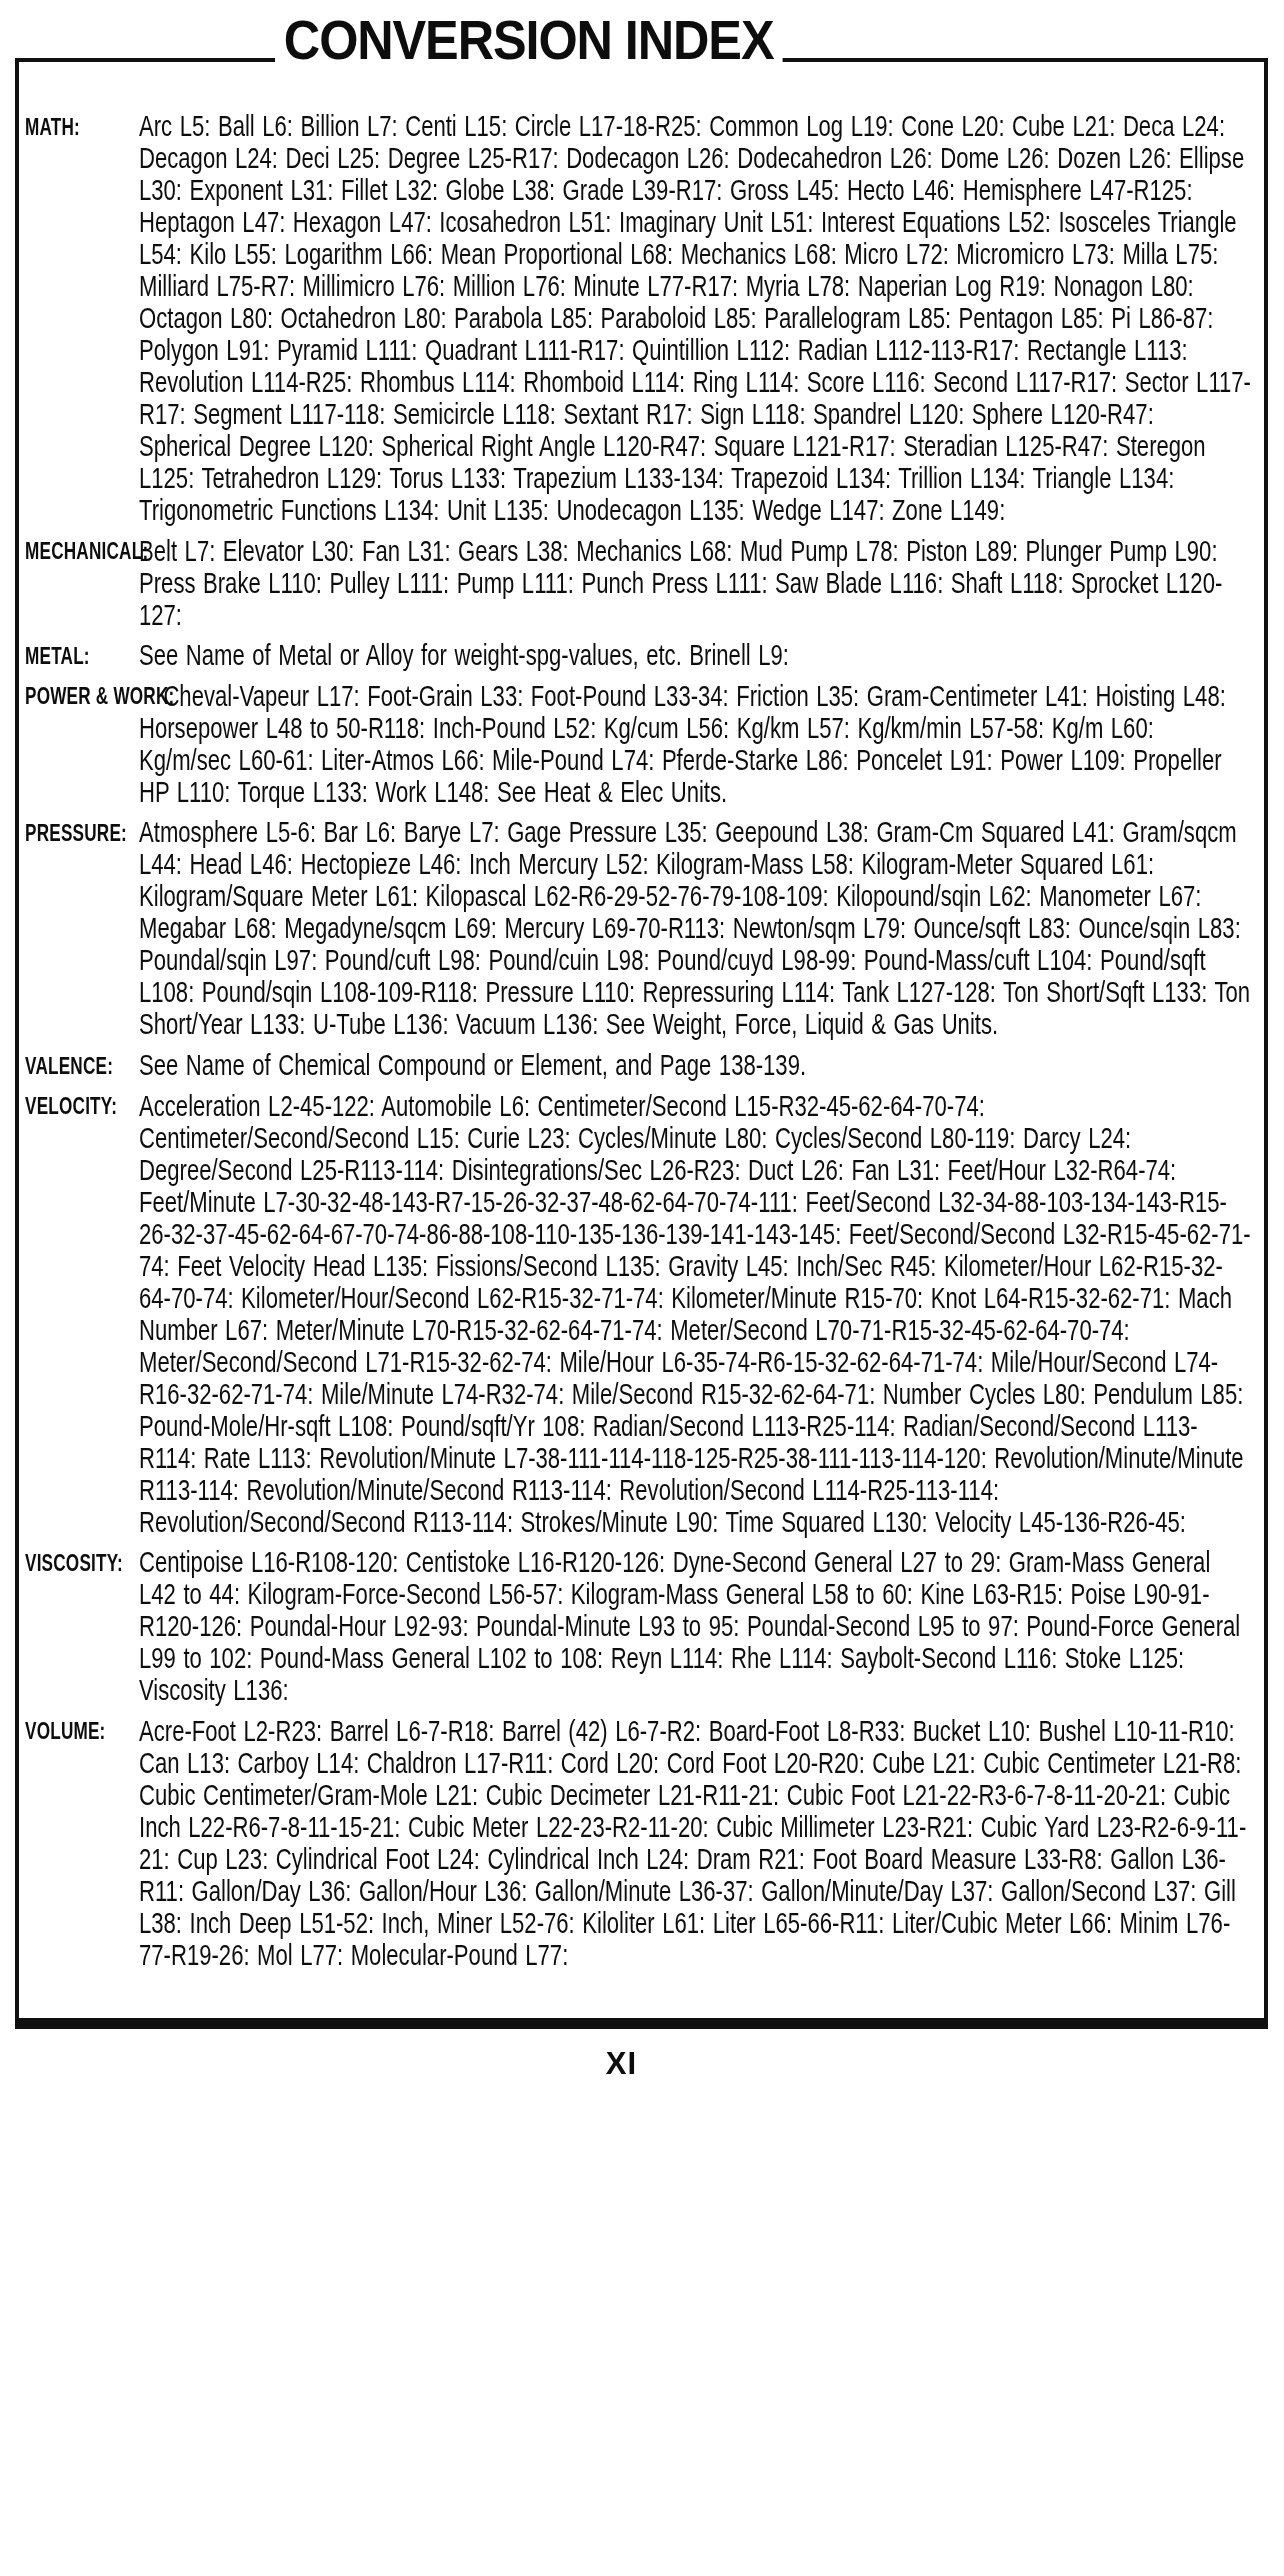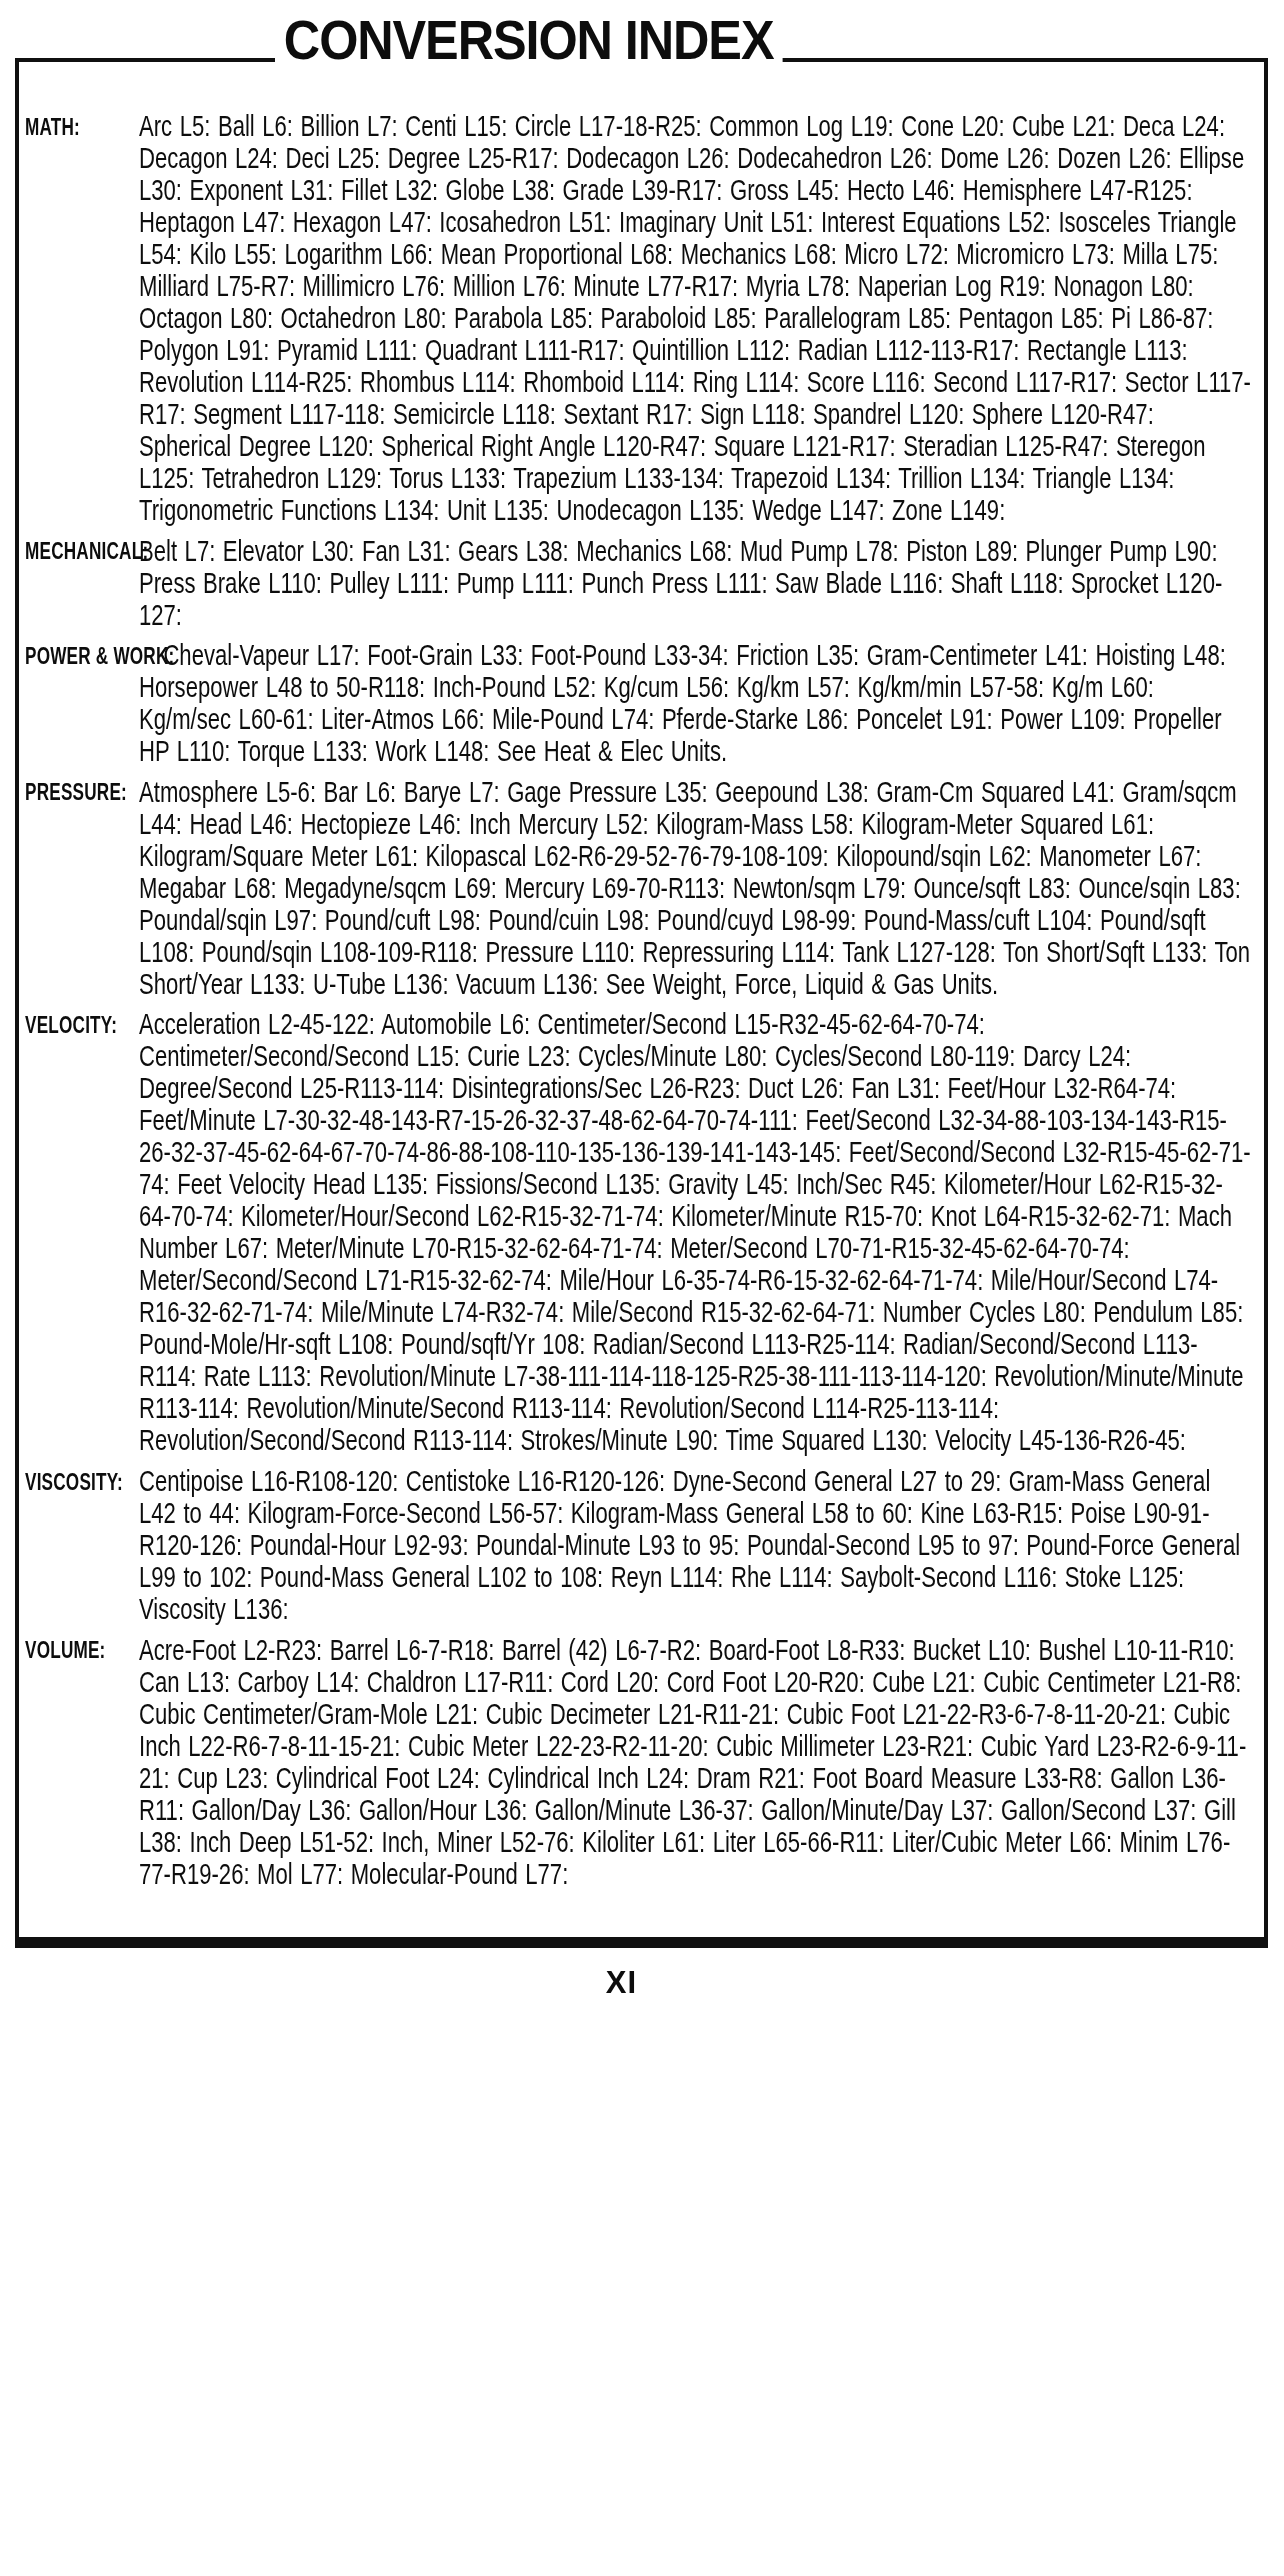--- a/index.html
+++ b/index.html
@@ -91,33 +91,41 @@
   <div class="section">
     <span class="label">MATH:</span>
     <div class="text">Arc L5: Ball L6: Billion L7: Centi L15: Circle L17-18-R25: Common Log L19: Cone L20: Cube L21: Deca L24: Decagon L24: Deci L25: Degree L25-R17: Dodecagon L26: Dodecahedron L26: Dome L26: Dozen L26: Ellipse L30: Exponent L31: Fillet L32: Globe L38: Grade L39-R17: Gross L45: Hecto L46: Hemisphere L47-R125: Heptagon L47: Hexagon L47: Icosahedron L51: Imaginary Unit L51: Interest Equations L52: Isosceles Triangle L54: Kilo L55: Logarithm L66: Mean Proportional L68: Mechanics L68: Micro L72: Micromicro L73: Milla L75: Milliard L75-R7: Millimicro L76: Million L76: Minute L77-R17: Myria L78: Naperian Log R19: Nonagon L80: Octagon L80: Octahedron L80: Parabola L85: Paraboloid L85: Parallelogram L85: Pentagon L85: Pi L86-87: Polygon L91: Pyramid L111: Quadrant L111-R17: Quintillion L112: Radian L112-113-R17: Rectangle L113: Revolution L114-R25: Rhombus L114: Rhomboid L114: Ring L114: Score L116: Second L117-R17: Sector L117-R17: Segment L117-118: Semicircle L118: Sextant R17: Sign L118: Spandrel L120: Sphere L120-R47: Spherical Degree L120: Spherical Right Angle L120-R47: Square L121-R17: Steradian L125-R47: Steregon L125: Tetrahedron L129: Torus L133: Trapezium L133-134: Trapezoid L134: Trillion L134: Triangle L134: Trigonometric Functions L134: Unit L135: Unodecagon L135: Wedge L147: Zone L149:</div>
   </div>
 
   <div class="section">
     <span class="label">MECHANICAL:</span>
     <div class="text">Belt L7: Elevator L30: Fan L31: Gears L38: Mechanics L68: Mud Pump L78: Piston L89: Plunger Pump L90: Press Brake L110: Pulley L111: Pump L111: Punch Press L111: Saw Blade L116: Shaft L118: Sprocket L120-127:</div>
   </div>
 
+  <div class="section">
+    <span class="label">METAL:</span>
+    <div class="text">See Name of Metal or Alloy for weight-spg-values, etc. Brinell L9:</div>
+  </div>
 
   <div class="section wide-label">
     <span class="label">POWER &amp; WORK:</span>
     <div class="text">Cheval-Vapeur L17: Foot-Grain L33: Foot-Pound L33-34: Friction L35: Gram-Centimeter L41: Hoisting L48: Horsepower L48 to 50-R118: Inch-Pound L52: Kg/cum L56: Kg/km L57: Kg/km/min L57-58: Kg/m L60: Kg/m/sec L60-61: Liter-Atmos L66: Mile-Pound L74: Pferde-Starke L86: Poncelet L91: Power L109: Propeller HP L110: Torque L133: Work L148: See Heat &amp; Elec Units.</div>
   </div>
 
   <div class="section">
     <span class="label">PRESSURE:</span>
     <div class="text">Atmosphere L5-6: Bar L6: Barye L7: Gage Pressure L35: Geepound L38: Gram-Cm Squared L41: Gram/sqcm L44: Head L46: Hectopieze L46: Inch Mercury L52: Kilogram-Mass L58: Kilogram-Meter Squared L61: Kilogram/Square Meter L61: Kilopascal L62-R6-29-52-76-79-108-109: Kilopound/sqin L62: Manometer L67: Megabar L68: Megadyne/sqcm L69: Mercury L69-70-R113: Newton/sqm L79: Ounce/sqft L83: Ounce/sqin L83: Poundal/sqin L97: Pound/cuft L98: Pound/cuin L98: Pound/cuyd L98-99: Pound-Mass/cuft L104: Pound/sqft L108: Pound/sqin L108-109-R118: Pressure L110: Repressuring L114: Tank L127-128: Ton Short/Sqft L133: Ton Short/Year L133: U-Tube L136: Vacuum L136: See Weight, Force, Liquid &amp; Gas Units.</div>
   </div>
 
 
 
+  <div class="section">
+    <span class="label">VALENCE:</span>
+    <div class="text">See Name of Chemical Compound or Element, and Page 138-139.</div>
+  </div>
 
   <div class="section">
     <span class="label">VELOCITY:</span>
     <div class="text">Acceleration L2-45-122: Automobile L6: Centimeter/Second L15-R32-45-62-64-70-74: Centimeter/Second/Second L15: Curie L23: Cycles/Minute L80: Cycles/Second L80-119: Darcy L24: Degree/Second L25-R113-114: Disintegrations/Sec L26-R23: Duct L26: Fan L31: Feet/Hour L32-R64-74: Feet/Minute L7-30-32-48-143-R7-15-26-32-37-48-62-64-70-74-111: Feet/Second L32-34-88-103-134-143-R15-26-32-37-45-62-64-67-70-74-86-88-108-110-135-136-139-141-143-145: Feet/Second/Second L32-R15-45-62-71-74: Feet Velocity Head L135: Fissions/Second L135: Gravity L45: Inch/Sec R45: Kilometer/Hour L62-R15-32-64-70-74: Kilometer/Hour/Second L62-R15-32-71-74: Kilometer/Minute R15-70: Knot L64-R15-32-62-71: Mach Number L67: Meter/Minute L70-R15-32-62-64-71-74: Meter/Second L70-71-R15-32-45-62-64-70-74: Meter/Second/Second L71-R15-32-62-74: Mile/Hour L6-35-74-R6-15-32-62-64-71-74: Mile/Hour/Second L74-R16-32-62-71-74: Mile/Minute L74-R32-74: Mile/Second R15-32-62-64-71: Number Cycles L80: Pendulum L85: Pound-Mole/Hr-sqft L108: Pound/sqft/Yr 108: Radian/Second L113-R25-114: Radian/Second/Second L113-R114: Rate L113: Revolution/Minute L7-38-111-114-118-125-R25-38-111-113-114-120: Revolution/Minute/Minute R113-114: Revolution/Minute/Second R113-114: Revolution/Second L114-R25-113-114: Revolution/Second/Second R113-114: Strokes/Minute L90: Time Squared L130: Velocity L45-136-R26-45:</div>
   </div>
 
   <div class="section">
     <span class="label">VISCOSITY:</span>
     <div class="text">Centipoise L16-R108-120: Centistoke L16-R120-126: Dyne-Second General L27 to 29: Gram-Mass General L42 to 44: Kilogram-Force-Second L56-57: Kilogram-Mass General L58 to 60: Kine L63-R15: Poise L90-91-R120-126: Poundal-Hour L92-93: Poundal-Minute L93 to 95: Poundal-Second L95 to 97: Pound-Force General L99 to 102: Pound-Mass General L102 to 108: Reyn L114: Rhe L114: Saybolt-Second L116: Stoke L125: Viscosity L136:</div>
   </div>

